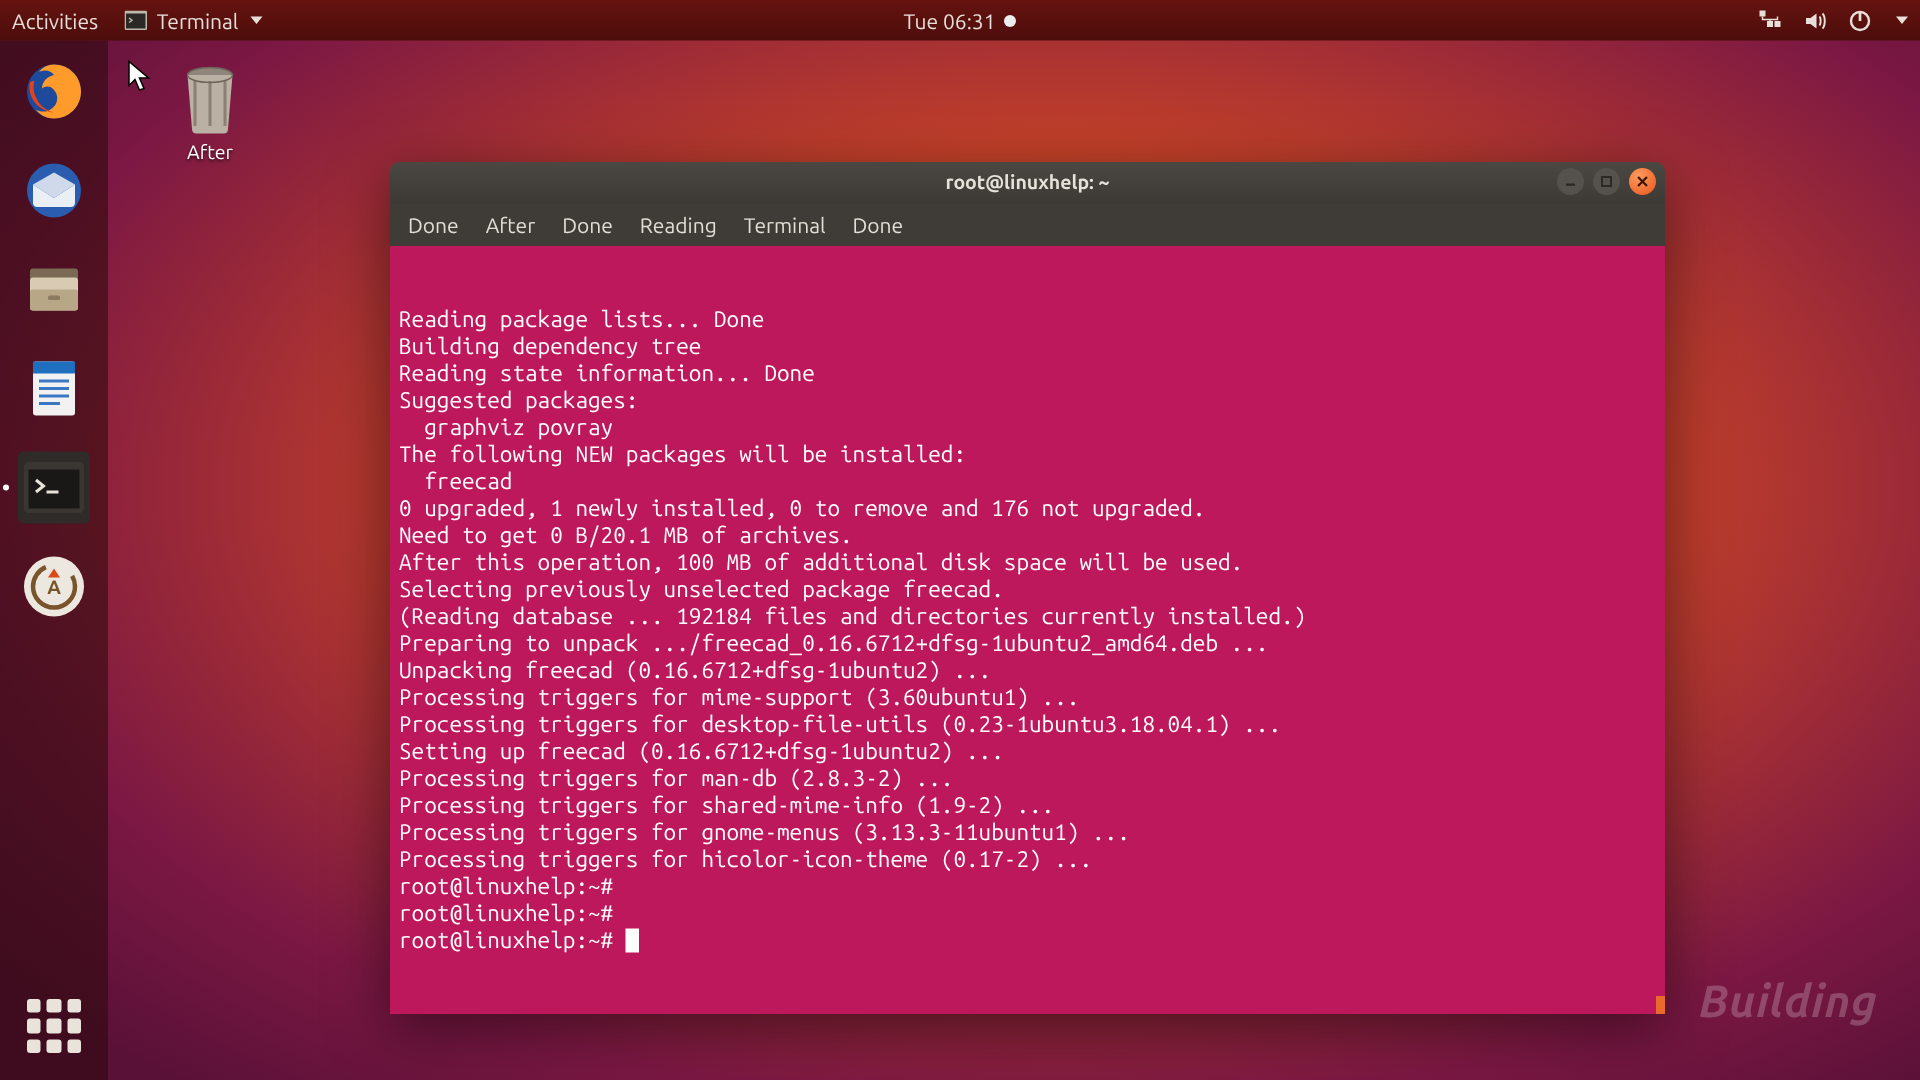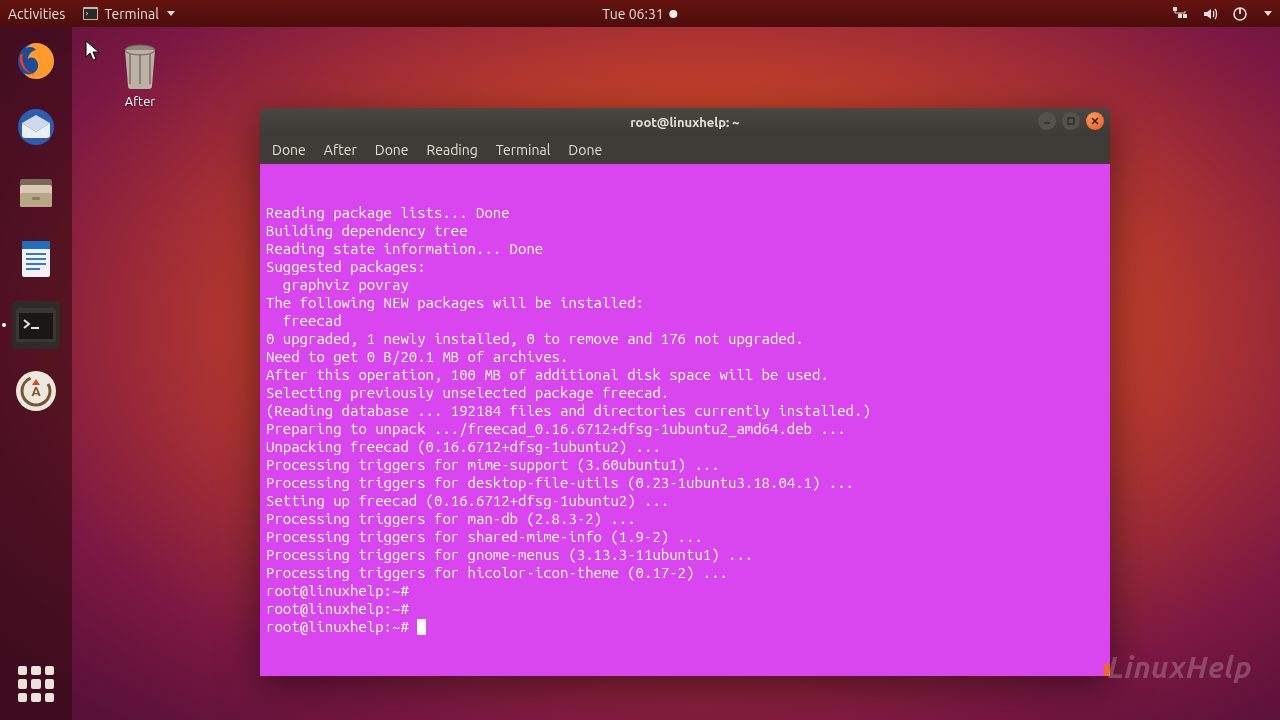--- a/index.html
+++ b/index.html
@@ -68,21 +68,21 @@
     background:#55524d; display:flex;align-items:center;justify-content:center;
     font-size:11px; color:#2a2926;
   }
   .win-controls .close{ background:radial-gradient(circle at 35% 30%, #ff9a5c, #e9561d);}
   .menubar{
     height:28px; background:#3f3c38; display:flex; align-items:center; gap:18px;
     padding:0 12px; color:#e3ded5; font-size:14px;
   }
   .menubar span{cursor:default;}
   .term-body{
-    background:#d946ef; color:#fdfdfd; font-family:"Ubuntu Mono","DejaVu Sans Mono",monospace;
+    background:#be185d; color:#fdfdfd; font-family:"Ubuntu Mono","DejaVu Sans Mono",monospace;
     font-size:15px; line-height:18px; padding:4px 6px 4px 6px; white-space:pre;
     position:relative;
   }
   .term-body .scroll-ind{
     position:absolute; right:0; bottom:0; width:6px; height:12px; background:#e86a2c;
   }
   .cursor-block{
     display:inline-block; width:9px; height:16px; background:#fdfdfd; vertical-align:text-bottom;
   }
 
@@ -236,17 +236,17 @@
     <span>Done</span>
     <span>Reading</span>
     <span>Terminal</span>
     <span>Done</span>
   </div>
   <div class="term-body" id="term-body">
     <div>Reading package lists... Done</div><div>Building dependency tree</div><div>Reading state information... Done</div><div>Suggested packages:</div><div>  graphviz povray</div><div>The following NEW packages will be installed:</div><div>  freecad</div><div>0 upgraded, 1 newly installed, 0 to remove and 176 not upgraded.</div><div>Need to get 0 B/20.1 MB of archives.</div><div>After this operation, 100 MB of additional disk space will be used.</div><div>Selecting previously unselected package freecad.</div><div>(Reading database ... 192184 files and directories currently installed.)</div><div>Preparing to unpack .../freecad_0.16.6712+dfsg-1ubuntu2_amd64.deb ...</div><div>Unpacking freecad (0.16.6712+dfsg-1ubuntu2) ...</div><div>Processing triggers for mime-support (3.60ubuntu1) ...</div><div>Processing triggers for desktop-file-utils (0.23-1ubuntu3.18.04.1) ...</div><div>Setting up freecad (0.16.6712+dfsg-1ubuntu2) ...</div><div>Processing triggers for man-db (2.8.3-2) ...</div><div>Processing triggers for shared-mime-info (1.9-2) ...</div><div>Processing triggers for gnome-menus (3.13.3-11ubuntu1) ...</div><div>Processing triggers for hicolor-icon-theme (0.17-2) ...</div><div>root@linuxhelp:~#</div><div>root@linuxhelp:~#</div><div>root@linuxhelp:~# <span class="cursor-block"></span></div><div class="scroll-ind"></div>
   </div>
 </div>
 
-<div class="watermark">LinuxHelp</div>
+<div class="watermark">Building</div>
 
 <svg class="cursor" width="16" height="22" viewBox="0 0 16 22">
     <path d="M1 1l0 16 4-4 3 7 3-1-3-7 6 0z" fill="#fff" stroke="#000" stroke-width="1"></path>
   </svg>
 
 </body></html>

